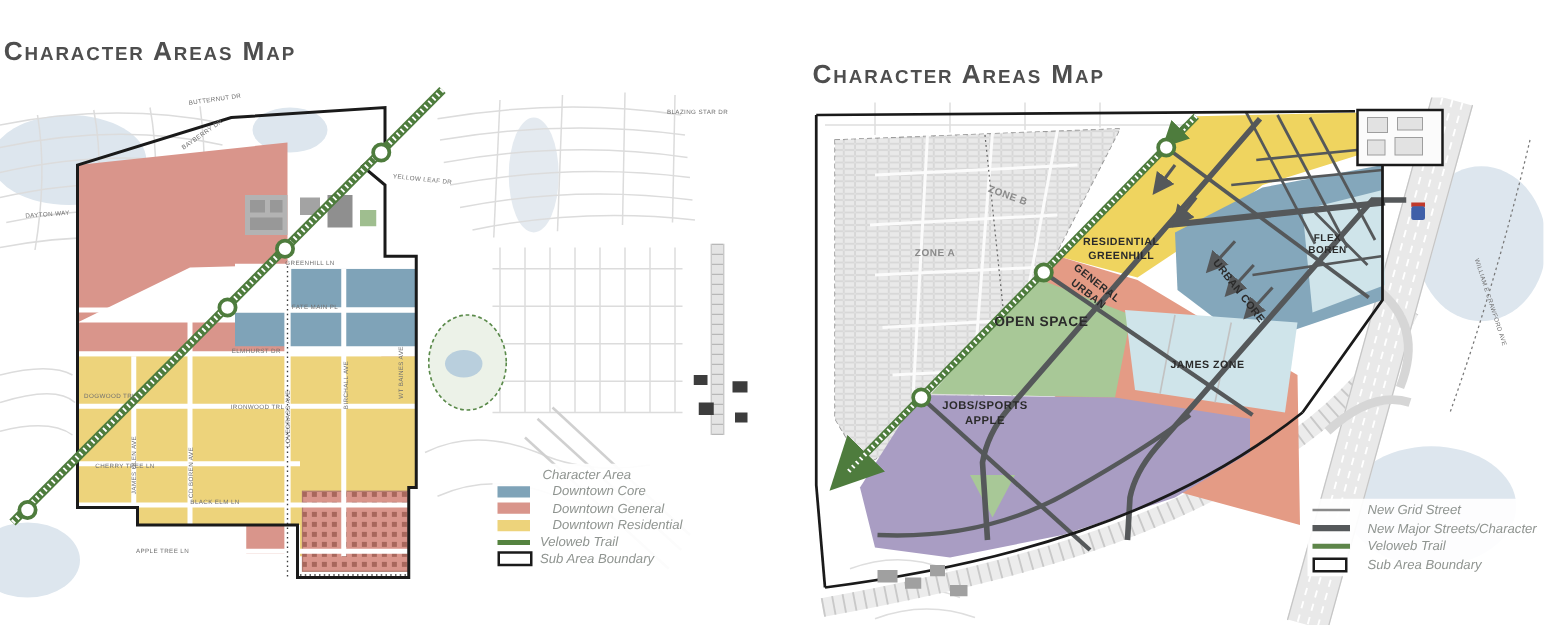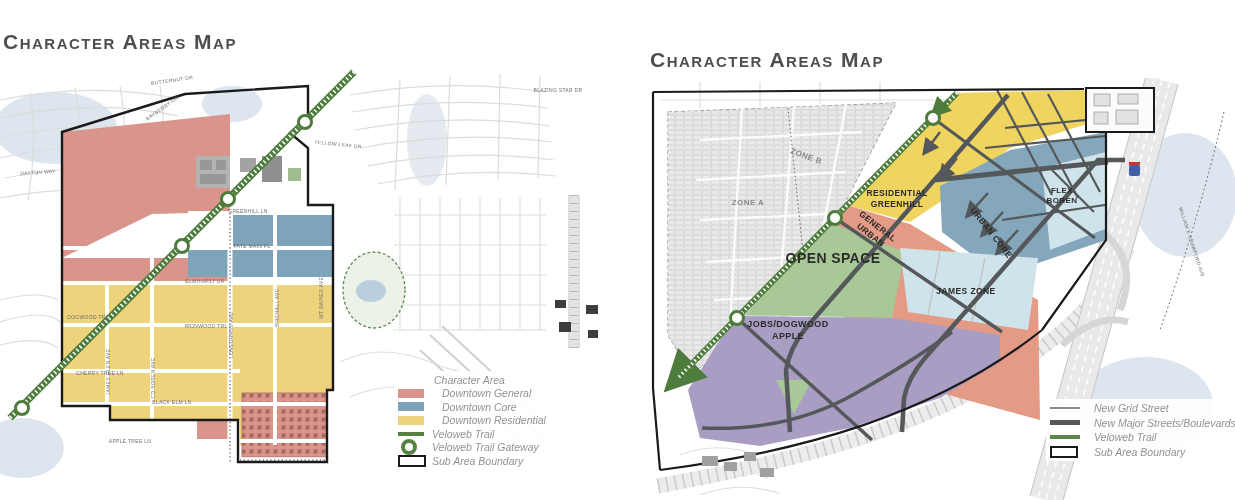--- a/index.html
+++ b/index.html
@@ -351,90 +351,84 @@
       <div class="zone-label" style="left: 991px; top: 233px; font-size: 8.5px; transform: translate(-50%, -50%) rotate(52deg);">
         <div>URBAN CORE</div>
       </div>
       <div class="zone-label" style="left: 1062px; top: 196px; font-size: 8px; transform: translate(-50%, -50%) rotate(0deg);">
         <div>FLEX</div>
         <div>BOREN</div>
       </div>
       <div class="zone-label" style="left: 966px; top: 292px; font-size: 8.5px; transform: translate(-50%, -50%) rotate(0deg);">
         <div>JAMES ZONE</div>
       </div>
-      <div class="zone-label" style="left: 833px; top: 258px; font-size: 14px; transform: translate(-50%, -50%) rotate(0deg);">
+      <div class="zone-label" style="left: 833px; top: 258px; font-size: 11px; transform: translate(-50%, -50%) rotate(0deg);">
         <div>OPEN SPACE</div>
       </div>
       <div class="zone-label" style="left: 788px; top: 331px; font-size: 9px; transform: translate(-50%, -50%) rotate(0deg);">
-        <div>JOBS/DOGWOOD</div>
+        <div>JOBS/SPORTS</div>
         <div>APPLE</div>
       </div>
       <div class="zone-label" style="left: 748px; top: 203px; font-size: 8px; color: rgb(138, 138, 138); transform: translate(-50%, -50%) rotate(0deg);">
         <div>ZONE A</div>
       </div>
       <div class="zone-label" style="left: 806px; top: 157px; font-size: 8px; color: rgb(138, 138, 138); transform: translate(-50%, -50%) rotate(20deg);">
         <div>ZONE B</div>
       </div>
     </div>
 
   <div class="legend" id="legend-left">
     <div class="lg-row">
       <span class="lg-swatch-cell"></span>
       <span class="lg-label lg-header">Character Area</span>
     </div>
     <div class="lg-row">
       <span class="lg-swatch-cell">
+          <span class="sw-fill" style="background: rgb(127, 163, 184);"></span>
+        </span>
+      <span class="lg-label lg-indent">Downtown Core</span>
+    </div>
+    <div class="lg-row">
+      <span class="lg-swatch-cell">
           <span class="sw-fill" style="background: rgb(217, 149, 139);"></span>
         </span>
       <span class="lg-label lg-indent">Downtown General</span>
     </div>
     <div class="lg-row">
       <span class="lg-swatch-cell">
-          <span class="sw-fill" style="background: rgb(127, 163, 184);"></span>
-        </span>
-      <span class="lg-label lg-indent">Downtown Core</span>
-    </div>
-    <div class="lg-row">
-      <span class="lg-swatch-cell">
           <span class="sw-fill" style="background: rgb(237, 211, 123);"></span>
         </span>
       <span class="lg-label lg-indent">Downtown Residential</span>
     </div>
     <div class="lg-row">
       <span class="lg-swatch-cell">
           <span class="sw-line" style="background: rgb(85, 131, 63);"></span>
         </span>
       <span class="lg-label">Veloweb Trail</span>
     </div>
     <div class="lg-row">
       <span class="lg-swatch-cell">
-          <span class="sw-ring"></span>
-        </span>
-      <span class="lg-label">Veloweb Trail Gateway</span>
-    </div>
-    <div class="lg-row">
-      <span class="lg-swatch-cell">
           <span class="sw-box"></span>
         </span>
       <span class="lg-label">Sub Area Boundary</span>
     </div>
   </div>
 
   <div class="legend" id="legend-right">
     <div class="lg-row">
       <span class="lg-swatch-cell">
           <span class="sw-thin" style="background: rgb(138, 138, 138);"></span>
         </span>
       <span class="lg-label">New Grid Street</span>
     </div>
     <div class="lg-row">
       <span class="lg-swatch-cell">
           <span class="sw-thick" style="background: rgb(85, 88, 90);"></span>
         </span>
-      <span class="lg-label">New Major Streets/Boulevards</span>
+      <span class="lg-label">New Major Streets/Character</span>
     </div>
     <div class="lg-row">
       <span class="lg-swatch-cell">
           <span class="sw-green" style="background: rgb(93, 133, 73);"></span>
         </span>
       <span class="lg-label">Veloweb Trail</span>
     </div>
     <div class="lg-row">
       <span class="lg-swatch-cell">
           <span class="sw-box"></span>

